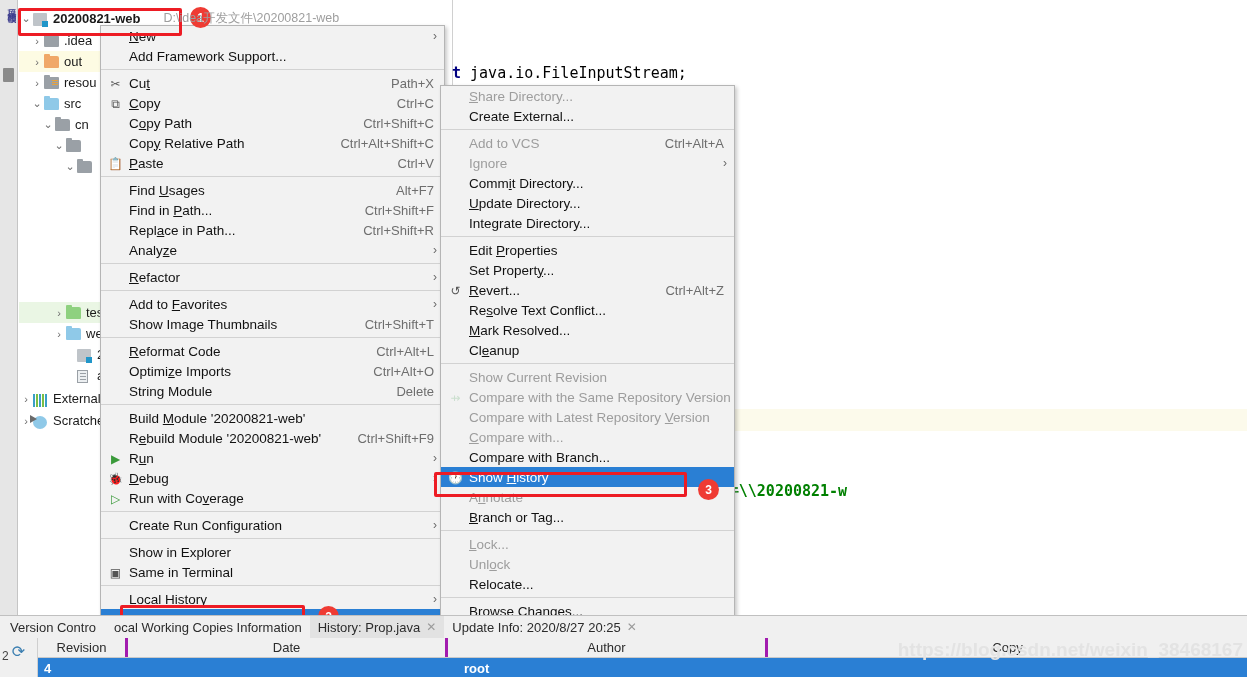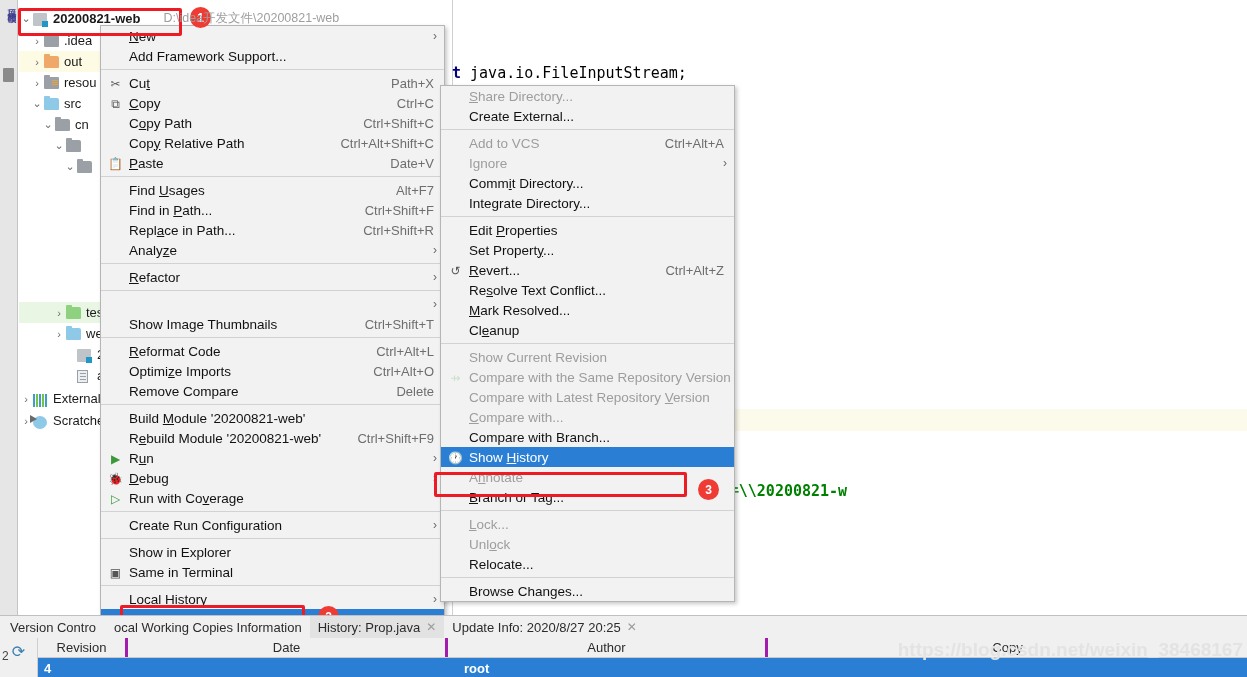--- a/index.html
+++ b/index.html
@@ -341,21 +341,21 @@
         <span class="mi-label">C<u>o</u>py Path</span>
         <span class="mi-accel">Ctrl+Shift+C</span>
       </div>
       <div class="menu-item">
         <span class="mi-label">Cop<u>y</u> Relative Path</span>
         <span class="mi-accel">Ctrl+Alt+Shift+C</span>
       </div>
       <div class="menu-item">
         <span class="mi-icon">📋</span>
         <span class="mi-label"><u>P</u>aste</span>
-        <span class="mi-accel">Date+V</span>
+        <span class="mi-accel">Ctrl+V</span>
       </div>
       <div class="menu-sep"></div>
       <div class="menu-item">
         <span class="mi-label">Find <u>U</u>sages</span>
         <span class="mi-accel">Alt+F7</span>
       </div>
       <div class="menu-item">
         <span class="mi-label">Find in <u>P</u>ath...</span>
         <span class="mi-accel">Ctrl+Shift+F</span>
       </div>
@@ -367,37 +367,38 @@
         <span class="mi-label">Analy<u>z</u>e</span>
         <span class="mi-arrow">›</span>
       </div>
       <div class="menu-sep"></div>
       <div class="menu-item">
         <span class="mi-label"><u>R</u>efactor</span>
         <span class="mi-arrow">›</span>
       </div>
       <div class="menu-sep"></div>
       <div class="menu-item">
+        <span class="mi-label">Add to <u>F</u>avorites</span>
         <span class="mi-arrow">›</span>
       </div>
       <div class="menu-item">
         <span class="mi-label">Show Image Thumbnails</span>
         <span class="mi-accel">Ctrl+Shift+T</span>
       </div>
       <div class="menu-sep"></div>
       <div class="menu-item">
         <span class="mi-label"><u>R</u>eformat Code</span>
         <span class="mi-accel">Ctrl+Alt+L</span>
       </div>
       <div class="menu-item">
         <span class="mi-label">Optimi<u>z</u>e Imports</span>
         <span class="mi-accel">Ctrl+Alt+O</span>
       </div>
       <div class="menu-item">
-        <span class="mi-label">Remove Compare</span>
+        <span class="mi-label">String Module</span>
         <span class="mi-accel">Delete</span>
       </div>
       <div class="menu-sep"></div>
       <div class="menu-item">
         <span class="mi-label">Build <u>M</u>odule '20200821-web'</span>
       </div>
       <div class="menu-item">
         <span class="mi-label">R<u>e</u>build Module '20200821-web'</span>
         <span class="mi-accel">Ctrl+Shift+F9</span>
       </div>
@@ -458,20 +459,23 @@
       <div class="menu-item disabled">
         <span class="mi-label">Add to VCS</span>
         <span class="mi-accel">Ctrl+Alt+A</span>
       </div>
       <div class="menu-item disabled">
         <span class="mi-label">Ignore</span>
         <span class="mi-arrow">›</span>
       </div>
       <div class="menu-item">
         <span class="mi-label">Comm<u>i</u>t Directory...</span>
+      </div>
+      <div class="menu-item">
+        <span class="mi-label"><u>U</u>pdate Directory...</span>
       </div>
       <div class="menu-item">
         <span class="mi-label">Inte<u>g</u>rate Directory...</span>
       </div>
       <div class="menu-sep"></div>
       <div class="menu-item">
         <span class="mi-label">Edit <u>P</u>roperties</span>
       </div>
       <div class="menu-item">
         <span class="mi-label">Set Propert<u>y</u>...</span>

